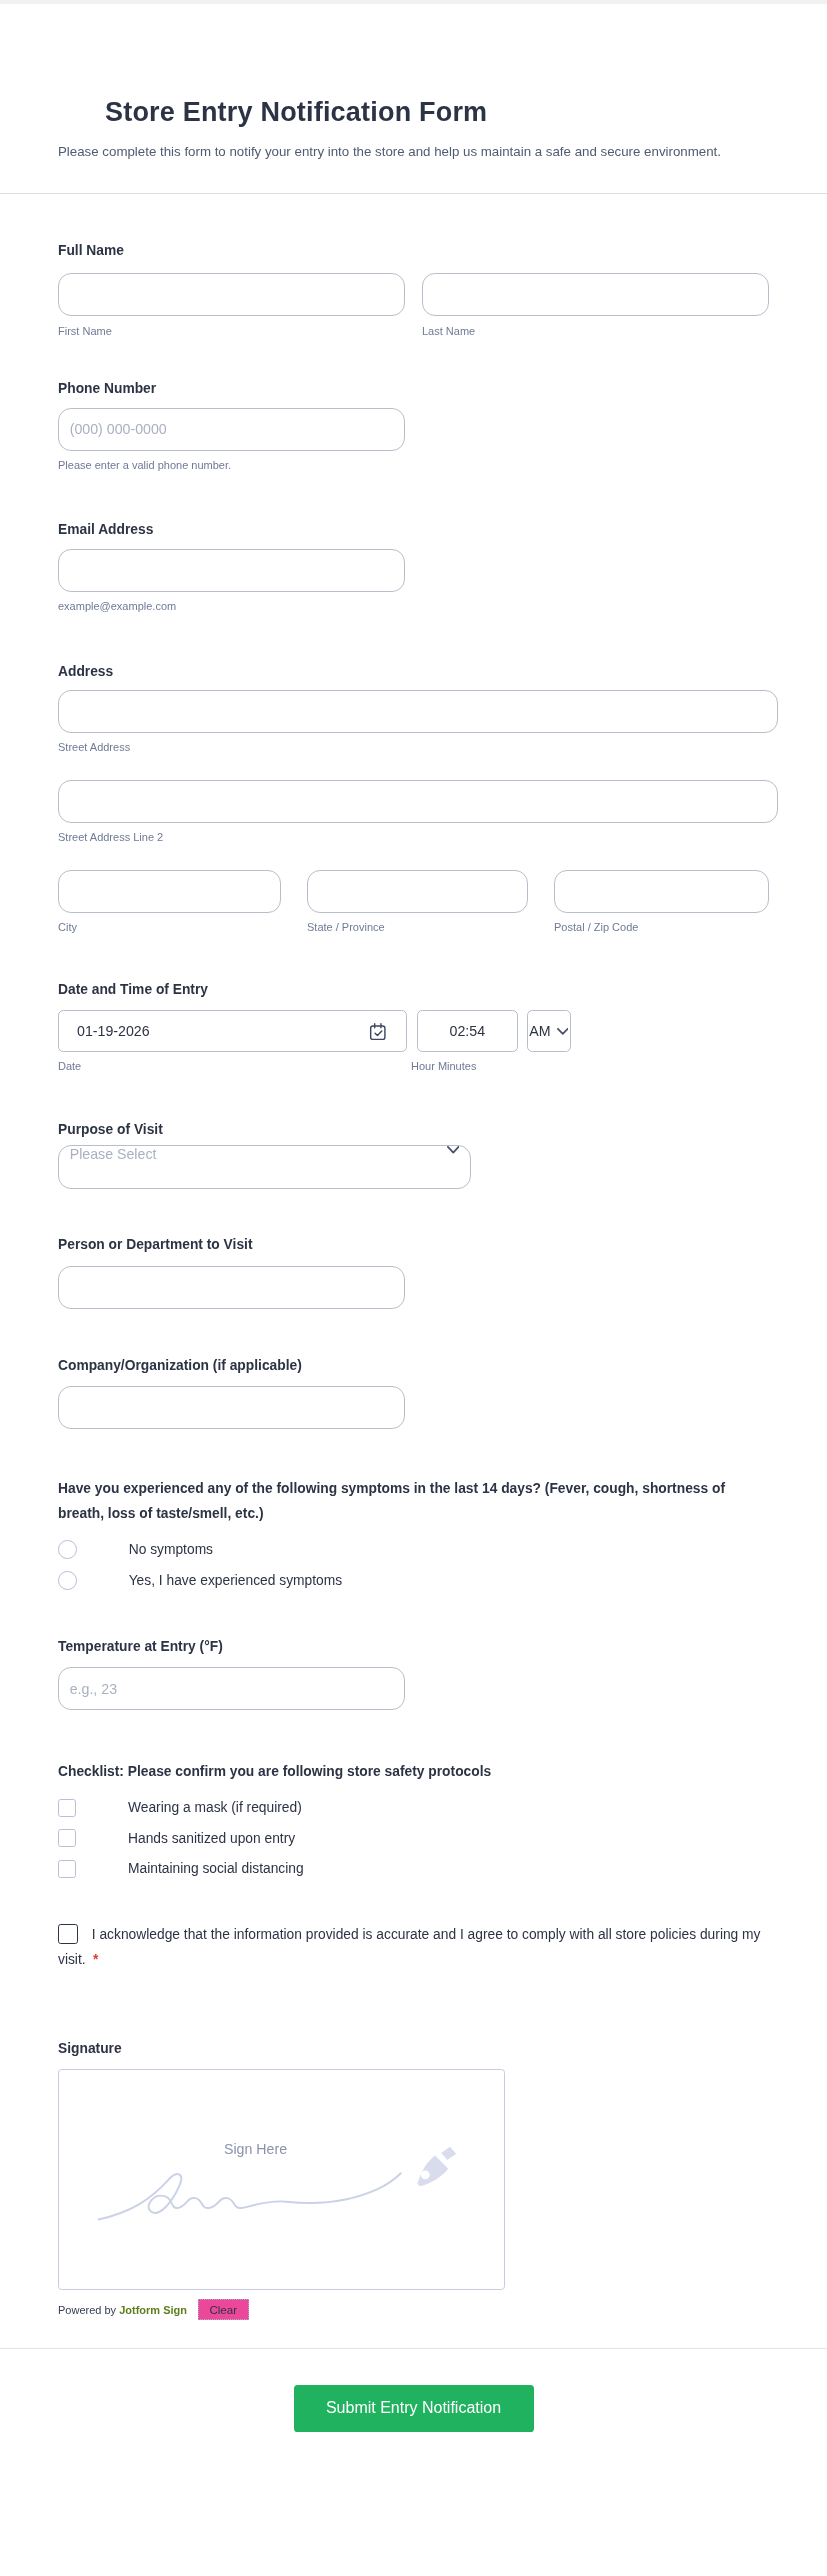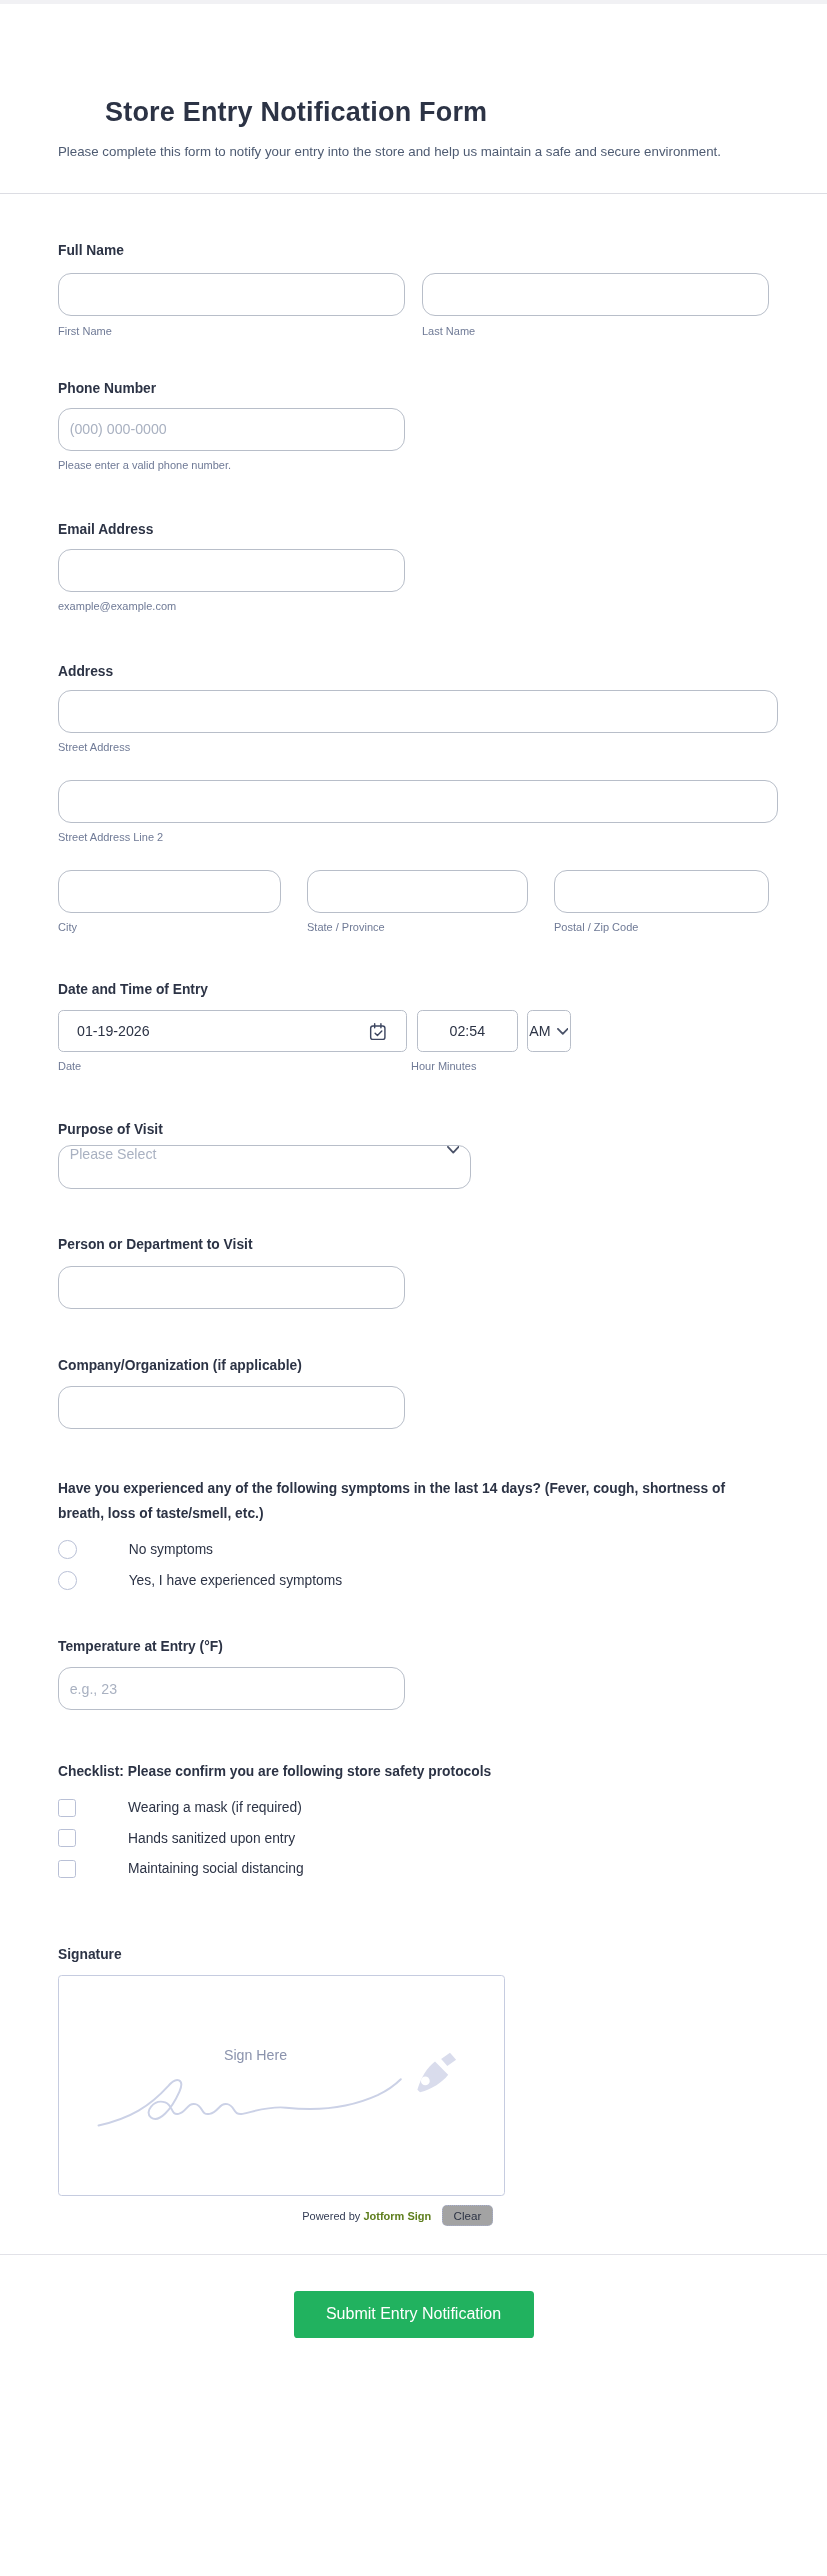--- a/index.html
+++ b/index.html
@@ -68,24 +68,24 @@
   .req-star { color:#e03e2d; font-weight:bold; margin-left:3.6px; }
 
   .sig-label { margin-top:69px; }
   .sig-pad { margin-top:13.3px; width:447px; height:221px; border:0.9px solid #c6cce0; border-radius:3.6px;
     background:#fff; position:relative; }
   .sig-inner { position:absolute; left:36px; top:71px; width:374px; height:107px; }
   .sign-here { position:absolute; left:0; right:53px; top:0; text-align:center;
     font-size:14.2px; color:#8b93ad; }
   .sig-squiggle { position:absolute; left:0; top:16px; }
   .pen-icon { position:absolute; right:10.7px; top:3.6px; }
-  .sig-footer { width:447px; display:flex; justify-content:flex-end; align-items:center; margin-top:9px; gap:10.7px; padding-right:12px; }
+  .sig-footer { width:447px; display:flex; justify-content:flex-start; align-items:center; margin-top:9px; gap:10.7px; padding-right:12px; }
   .powered { font-size:11px; color:#333c54; }
   .powered b { color:#5e7e1d; }
-  .clear-btn { height:21.3px; padding:0 10.7px; background:#a3a3a3; border:0.9px dotted #a8b0d0; border-radius:5px;
+  .clear-btn { height:21.3px; padding:0 10.7px; background:#ec4899; border:0.9px dotted #a8b0d0; border-radius:0;
     font-family:inherit; font-size:11.6px; color:#2c3345; cursor:pointer; }
 
   .bottom-divider { border-top:0.9px solid #e2e2e8; margin:27.6px -58px 0; }
   .footer { height:132px; display:flex; justify-content:center; align-items:flex-start; padding-top:36px; }
   .submit-btn { width:240px; height:47px; background:#21b25f; color:#ffffff; border:none; border-radius:3.6px;
     font-family:inherit; font-size:16px; font-weight:500; cursor:pointer; }
   svg { display:block; }
 </style>
 </head>
 <body>
@@ -197,20 +197,25 @@
   </div>
   <div class="opt-row">
     <span class="checkbox"></span>
     <span class="opt-text">Hands sanitized upon entry</span>
   </div>
   <div class="opt-row">
     <span class="checkbox"></span>
     <span class="opt-text">Maintaining social distancing</span>
   </div>
 
+  <div class="ack-block">
+    <span class="ack-checkbox"></span>
+    <span>I acknowledge that the information provided is accurate and I agree to comply with all store policies during my visit.</span>
+    <span class="req-star">*</span>
+  </div>
 
   <div class="field-label sig-label">Signature</div>
   <div class="sig-pad">
     <div class="sig-inner">
       <div class="sign-here">Sign Here</div>
       <span class="sig-squiggle">
         <svg width="320" height="76" viewBox="0 0 360 85" fill="none" stroke="#cbd1e6" stroke-width="2.2" stroke-linecap="round">
           <path d="M4 70 C40 62 62 48 82 26 C92 14 101 18 95 32 C86 52 72 68 63 61 C55 55 66 40 79 44 C88 47 85 59 94 57 C103 55 104 44 113 46 C122 48 119 59 129 57 C139 55 140 44 149 46 C158 48 155 59 166 57 C180 54 196 48 215 50 C250 54 287 50 318 36 C330 30 338 24 344 18"></path>
         </svg>
       </span>

